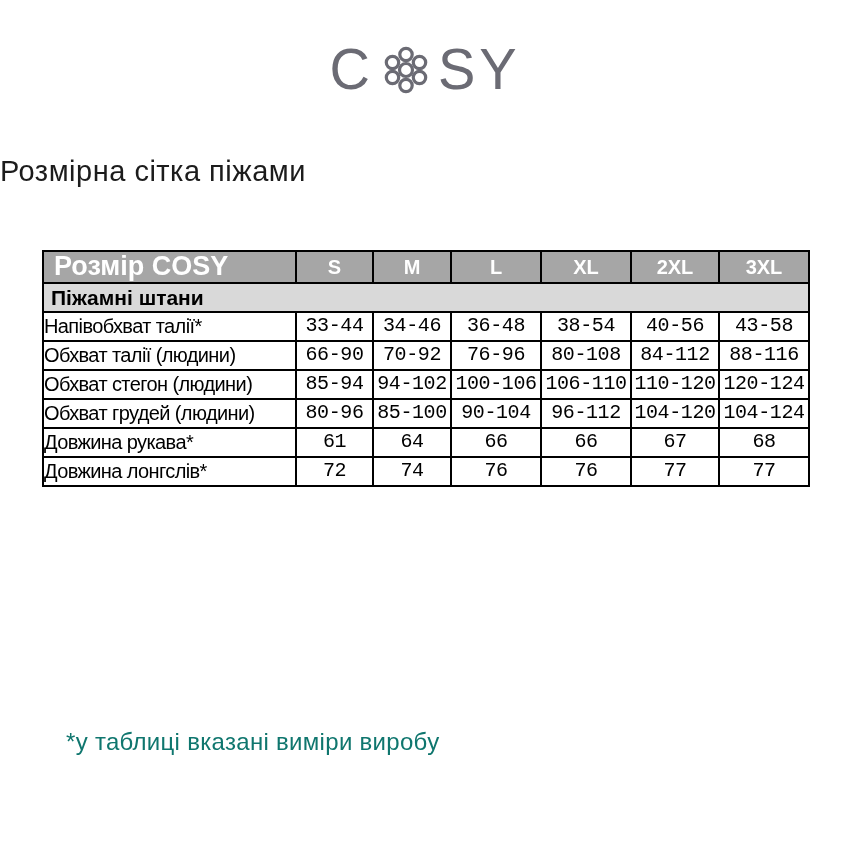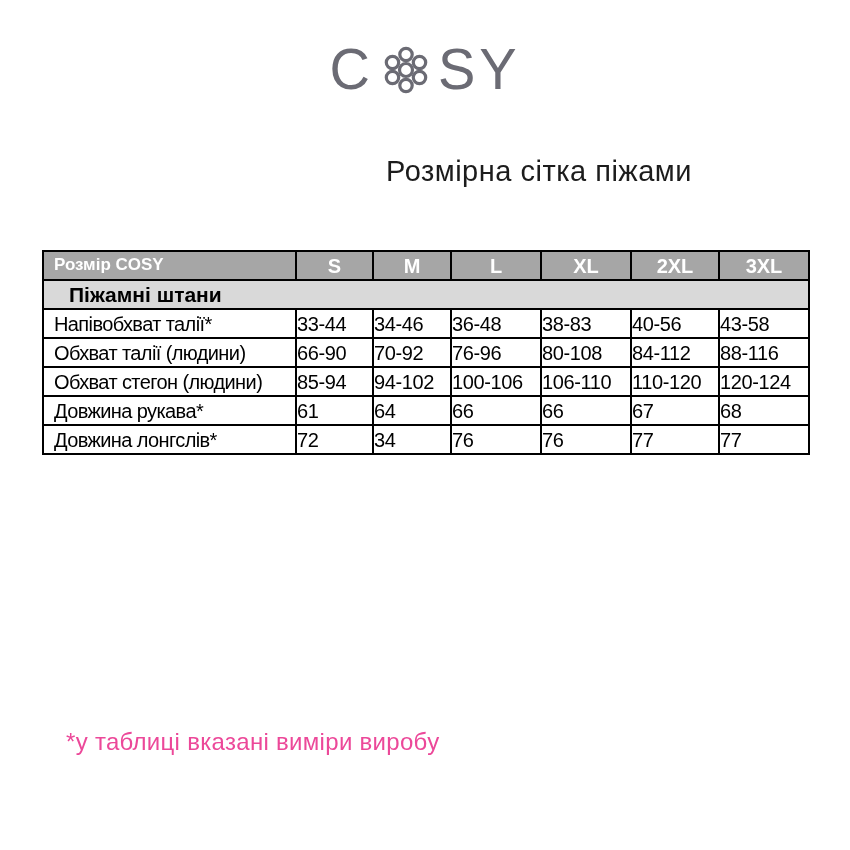--- a/index.html
+++ b/index.html
@@ -13,54 +13,54 @@
     position:absolute;top:42px;left:0;width:850px;
     display:flex;justify-content:center;align-items:center;gap:4px;
     color:#6b6b74;font-size:56px;font-weight:400;letter-spacing:4px;
     line-height:1;
   }
   .logo .part{transform:scaleY(1.02);}
   .logo svg{display:block;margin:0 2px;}
   
   .title{
     position:absolute;top:155px;left:0;width:692px;
-    text-align:right;font-size:29px;font-weight:400;color:#1c1c1c;
+    text-align:left;font-size:29px;font-weight:400;color:#1c1c1c;
     letter-spacing:0.5px;
   }
   
   table.size-table{
     position:absolute;left:42px;top:250px;width:766px;
     border-collapse:collapse;table-layout:fixed;
   }
   .size-table td,.size-table th{
     border:2px solid #000000;
     height:27px;padding:0 0 0 0;
     font-size:20px;line-height:1.1;
     overflow:hidden;white-space:nowrap;
   }
   .size-table thead th{
     background:#a6a6a6;color:#ffffff;font-weight:bold;text-align:center;
   }
   .size-table thead th.first{
-    text-align:left;padding-left:10px;font-size:17px;
+    text-align:left;padding-left:10px;font-size:27px;
   }
   .size-table td.section{
     background:#d9d9d9;color:#000;font-weight:bold;text-align:left;
-    padding-left:25px;font-size:21px;
+    padding-left:7px;font-size:21px;
   }
   .size-table td.rowlabel{
-    text-align:left;padding-left:10px;letter-spacing:-0.6px;color:#000;
+    text-align:left;letter-spacing:-0.6px;color:#000;
   }
   .size-table td.val{
-    text-align:left;color:#000;letter-spacing:-0.4px;
+    text-align:center;color:#000;letter-spacing:-0.4px;font-family:Liberation Mono, monospace;
   }
   
   .footnote{
     position:absolute;left:66px;top:728px;
-    font-size:24px;color:#ec4899;letter-spacing:0.3px;
+    font-size:24px;color:#0f766e;letter-spacing:0.3px;
   }
 </style>
 </head>
 <body>
 
 <div class="logo">
   <span class="part">C</span>
   <span>
     <svg width="52" height="52" viewBox="0 0 52 52">
       <g fill="none" stroke="#6b6b74" stroke-width="3.2">
@@ -104,21 +104,21 @@
   <tbody id="table-body">
 
   <tr>
         <td class="section" colspan="7">Піжамні штани</td>
       </tr>
       <tr>
         <td class="rowlabel">Напівобхват талії*</td>
         <td class="val">33-44</td>
         <td class="val">34-46</td>
         <td class="val">36-48</td>
-        <td class="val">38-83</td>
+        <td class="val">38-54</td>
         <td class="val">40-56</td>
         <td class="val">43-58</td>
       </tr>
       <tr>
         <td class="rowlabel">Обхват талії (людини)</td>
         <td class="val">66-90</td>
         <td class="val">70-92</td>
         <td class="val">76-96</td>
         <td class="val">80-108</td>
         <td class="val">84-112</td>
@@ -127,32 +127,41 @@
       <tr>
         <td class="rowlabel">Обхват стегон (людини)</td>
         <td class="val">85-94</td>
         <td class="val">94-102</td>
         <td class="val">100-106</td>
         <td class="val">106-110</td>
         <td class="val">110-120</td>
         <td class="val">120-124</td>
       </tr>
       <tr>
+        <td class="rowlabel">Обхват грудей (людини)</td>
+        <td class="val">80-96</td>
+        <td class="val">85-100</td>
+        <td class="val">90-104</td>
+        <td class="val">96-112</td>
+        <td class="val">104-120</td>
+        <td class="val">104-124</td>
+      </tr>
+      <tr>
         <td class="rowlabel">Довжина рукава*</td>
         <td class="val">61</td>
         <td class="val">64</td>
         <td class="val">66</td>
         <td class="val">66</td>
         <td class="val">67</td>
         <td class="val">68</td>
       </tr>
       <tr>
         <td class="rowlabel">Довжина лонгслів*</td>
         <td class="val">72</td>
-        <td class="val">34</td>
+        <td class="val">74</td>
         <td class="val">76</td>
         <td class="val">76</td>
         <td class="val">77</td>
         <td class="val">77</td>
       </tr>
     </tbody>
 </table>
 
 <div class="footnote">*у таблиці вказані виміри виробу</div>
 

